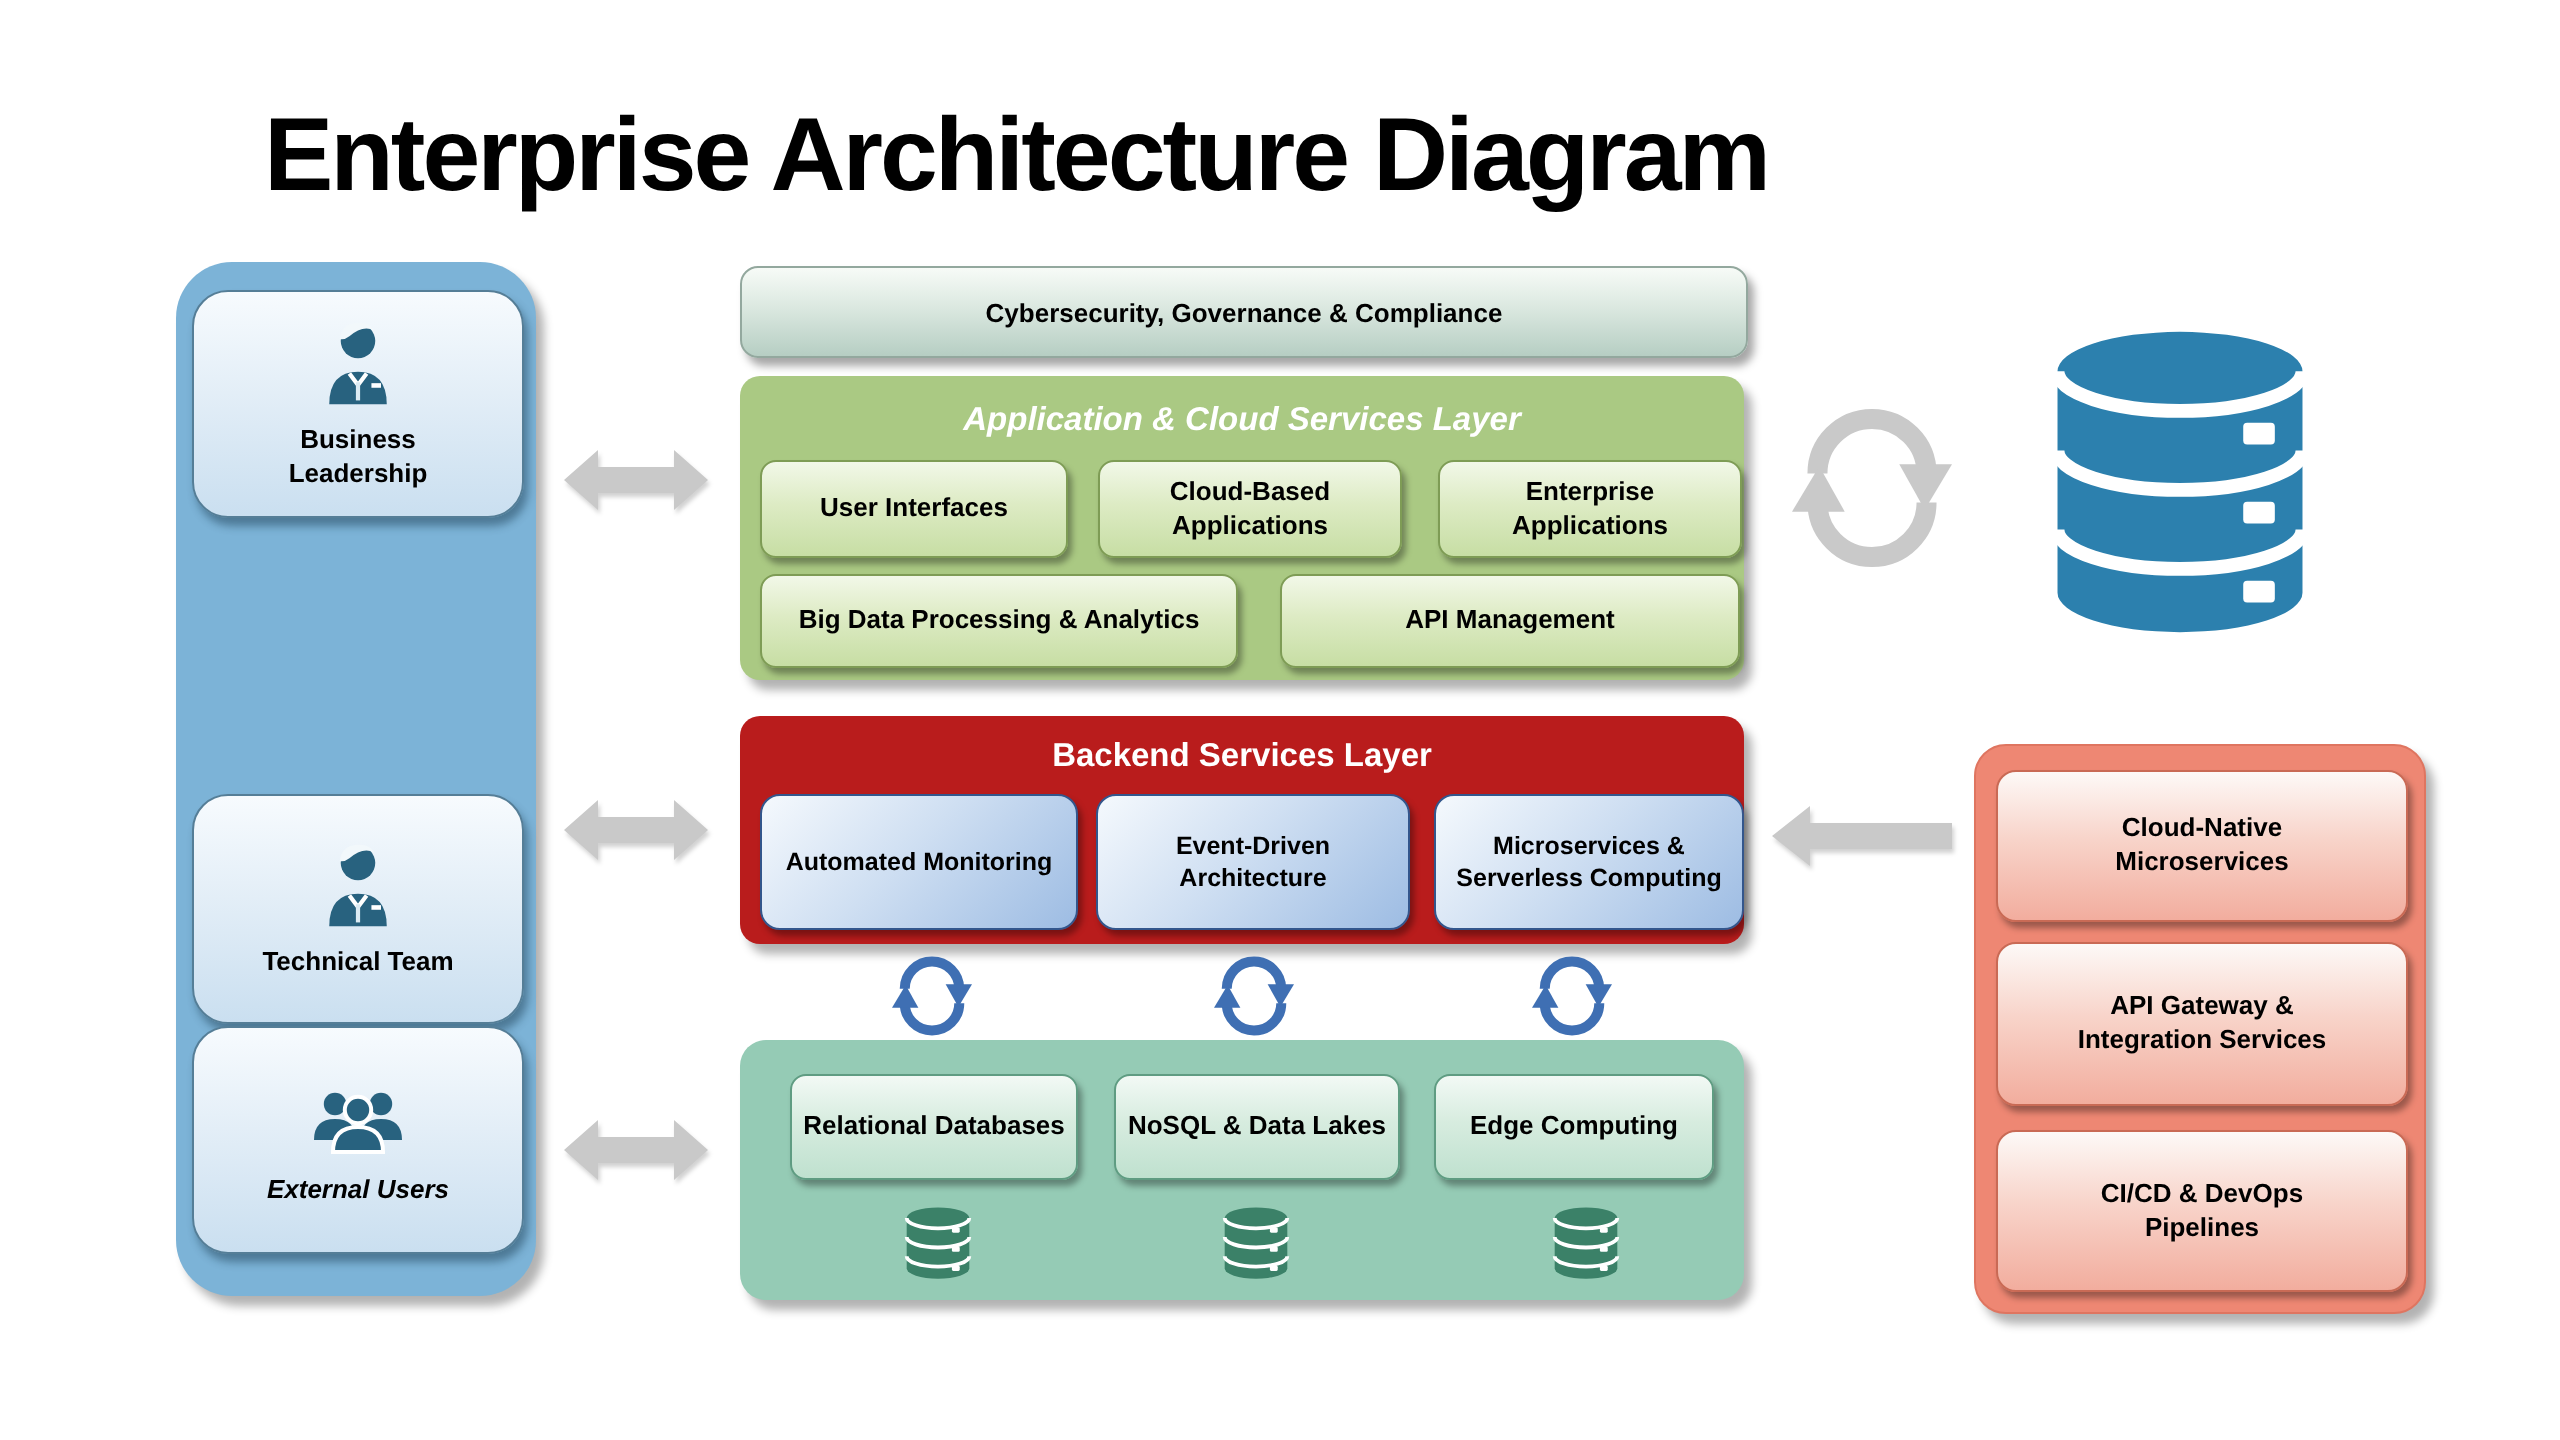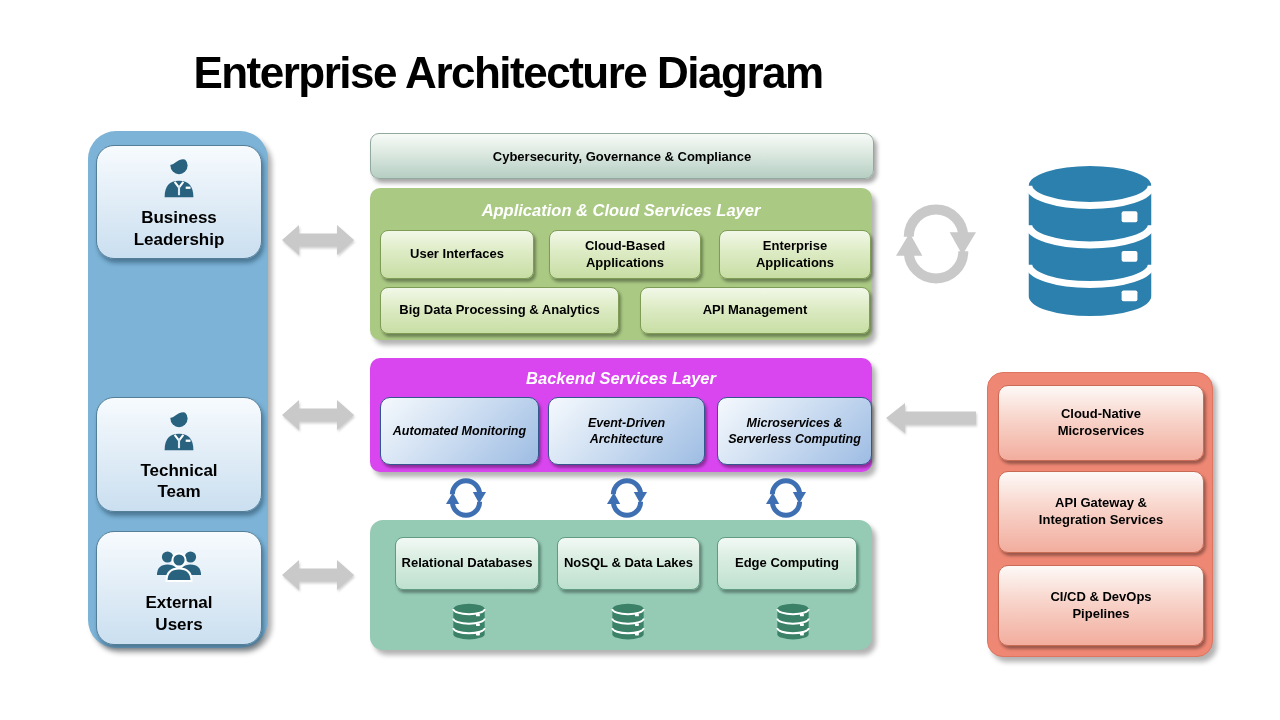--- a/index.html
+++ b/index.html
@@ -5,49 +5,49 @@
   html,body{margin:0;padding:0;}
   body{
     width:1280px;height:720px;background:#ffffff;position:relative;overflow:hidden;
     font-family:"Liberation Sans", sans-serif;color:#000;
   }
   .abs{position:absolute;}
 
   
   .page-title{
     top:48px;left:0;width:1016px;text-align:center;
-    font-size:44px;font-weight:bold;letter-spacing:-1.5px;color:#000;
+    font-size:52px;font-weight:bold;letter-spacing:-1.5px;color:#000;
   }
 
   
   .stake-panel{
     left:88px;top:131px;width:180px;height:517px;border-radius:28px;
     background:#7cb3d7;box-shadow:4px 5px 5px rgba(0,0,0,0.30);
   }
   .stake-box{
     position:absolute;left:8px;width:164px;border-radius:18px;
     background:linear-gradient(180deg,#f7fbfe 0%,#e3eef7 45%,#cadff0 100%);
     border:1px solid #557e97;box-shadow:2px 4px 4px rgba(20,50,70,0.45);
     display:flex;flex-direction:column;align-items:center;justify-content:center;gap:7px;
   }
-  .stake-lbl{font-size:17px;font-weight:bold;text-align:center;line-height:1.25;max-width:118px;}
+  .stake-lbl{font-size:13px;font-weight:bold;text-align:center;line-height:1.25;max-width:118px;}
 
   
   .sec-bar{
     left:370px;top:133px;width:502px;height:44px;border-radius:9px;
     background:linear-gradient(180deg,#f7fbf7 0%,#dbe8e0 45%,#b6cec3 100%);
     border:1px solid #93a89e;box-shadow:3px 4px 4px rgba(0,0,0,0.35);
     display:flex;align-items:center;justify-content:center;
     font-size:13px;font-weight:bold;
   }
 
   
   .layer{border-radius:10px;box-shadow:4px 5px 5px rgba(0,0,0,0.30);}
   .app-layer{left:370px;top:188px;width:502px;height:152px;background:#aac983;}
-  .backend-layer{left:370px;top:358px;width:502px;height:114px;background:#d946ef;font-style:italic;}
+  .backend-layer{left:370px;top:358px;width:502px;height:114px;background:#b91c1c;}
   .data-layer{left:370px;top:520px;width:502px;height:130px;background:#95cbb5;border-radius:13px;}
   .layer-title{
     position:absolute;left:0;width:100%;text-align:center;
     color:#ffffff;font-size:16.5px;font-weight:bold;
   }
 
   
   .node{
     position:absolute;border-radius:8px;
     display:flex;align-items:center;justify-content:center;
@@ -143,21 +143,21 @@
         <use href="#def-person-tie"></use>
       </svg>
     <div class="stake-lbl">Business Leadership</div>
   </div>
   <div class="stake-box" style="top:266px;height:113px;">
     <svg class="ic" width="46" height="46" viewBox="0 0 48 48">
         <use href="#def-person-tie"></use>
       </svg>
     <div class="stake-lbl">Technical Team</div>
   </div>
-  <div class="stake-box" style="top:400px;height:112px;">
+  <div class="stake-box" style="top:382px;height:112px;font-style:italic;">
     <svg class="ic" width="48" height="44" viewBox="0 0 48 44">
         <use href="#def-people-group"></use>
       </svg>
     <div class="stake-lbl">External Users</div>
   </div>
 </div>
 
 <svg class="abs arrow-shadow" style="left:282px;top:223px;" width="72" height="34" viewBox="0 0 72 34">
     <use href="#def-double-arrow"></use>
   </svg>

